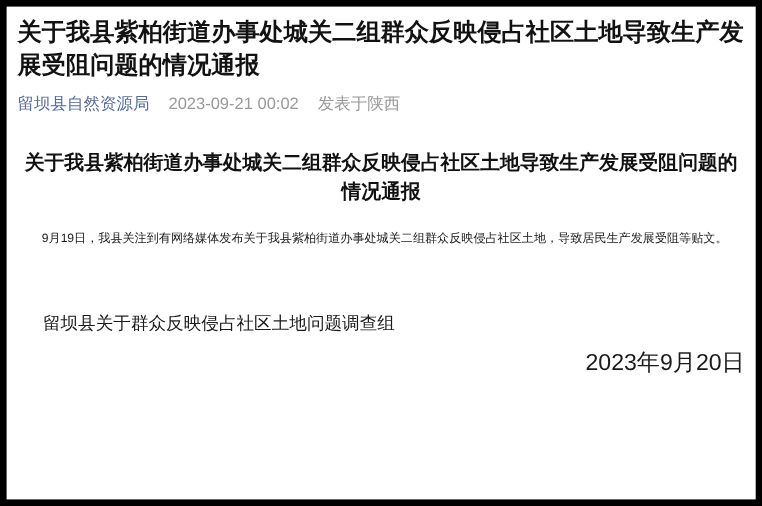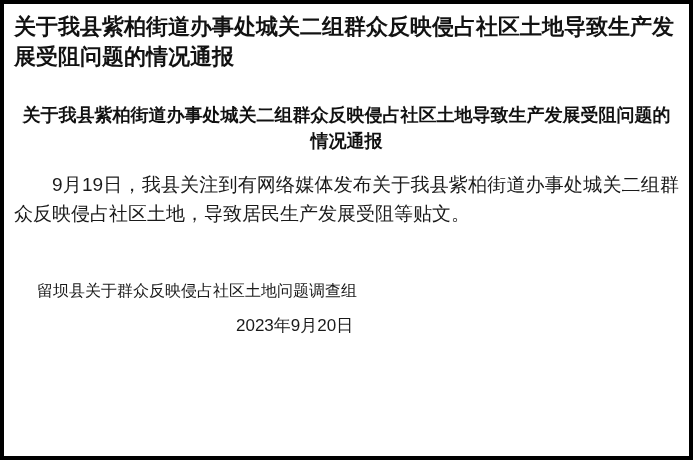--- a/index.html
+++ b/index.html
@@ -9,21 +9,21 @@
     font-family: "Liberation Sans", "DejaVu Sans", sans-serif;
   }
   .page {
     position: relative;
     width: 693px;
     height: 460px;
     box-sizing: border-box;
     margin: 0 auto;
     padding: 8px 10px 6px;
     background: #ffffff;
-    border: 4px solid #000000;
+    border: 6px solid #000000;
     overflow: hidden;
   }
   .article-title {
     margin: 0;
     font-size: 22px;
     line-height: 30px;
     font-weight: 700;
     color: #121212;
     font-family: "Liberation Sans", "DejaVu Sans", sans-serif;
   }
@@ -51,51 +51,57 @@
     margin: 30px auto 0;
     text-align: center;
     font-family: "Liberation Serif", "DejaVu Serif", serif;
     font-weight: 700;
     font-size: 18px;
     line-height: 26px;
     color: #111111;
   }
   .para {
     margin: 0;
-    font-size: 19px;
+    font-size: 11px;
     line-height: 29px;
     color: #1a1a1a;
     text-indent: 2em;
     text-align: justify;
   }
   .para.first {
     margin-top: 16px;
   }
   .signature {
     margin: 48px 0 0 23px;
     font-size: 16px;
     line-height: 29px;
     color: #1a1a1a;
   }
   .doc-date {
     margin: 6px 0 0;
     padding-left: 222px;
-    font-size: 17px;
+    font-size: 21px;
     line-height: 29px;
     color: #1a1a1a;
+    text-align: right;
   }
 </style>
 </head>
 <body>
 
 <div class="page">
 
   <header>
     <h1 class="article-title">关于我县紫柏街道办事处城关二组群众反映侵占社区土地导致生产发展受阻问题的情况通报</h1>
 
+    <div class="meta">
+      <a class="account">留坝县自然资源局</a>
+      <span class="time">2023-09-21 00:02</span>
+      <span class="loc">发表于陕西</span>
+    </div>
   </header>
 
   <main>
     <h2 class="doc-title">关于我县紫柏街道办事处城关二组群众反映侵占社区土地导致生产发展受阻问题的情况通报</h2>
 
     <p class="para first">9月19日，我县关注到有网络媒体发布关于我县紫柏街道办事处城关二组群众反映侵占社区土地，导致居民生产发展受阻等贴文。</p>
 
 
     <p class="signature">留坝县关于群众反映侵占社区土地问题调查组</p>
 

